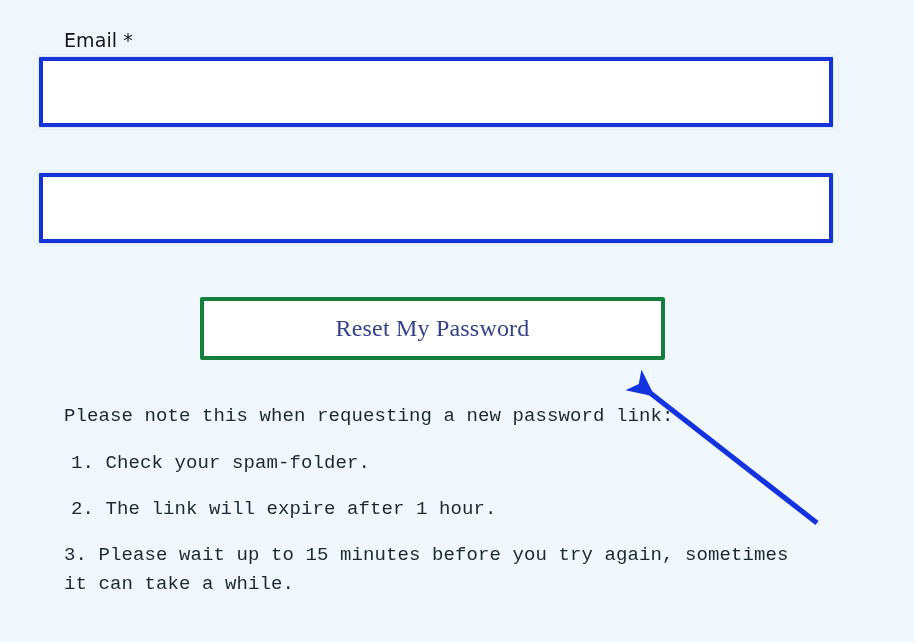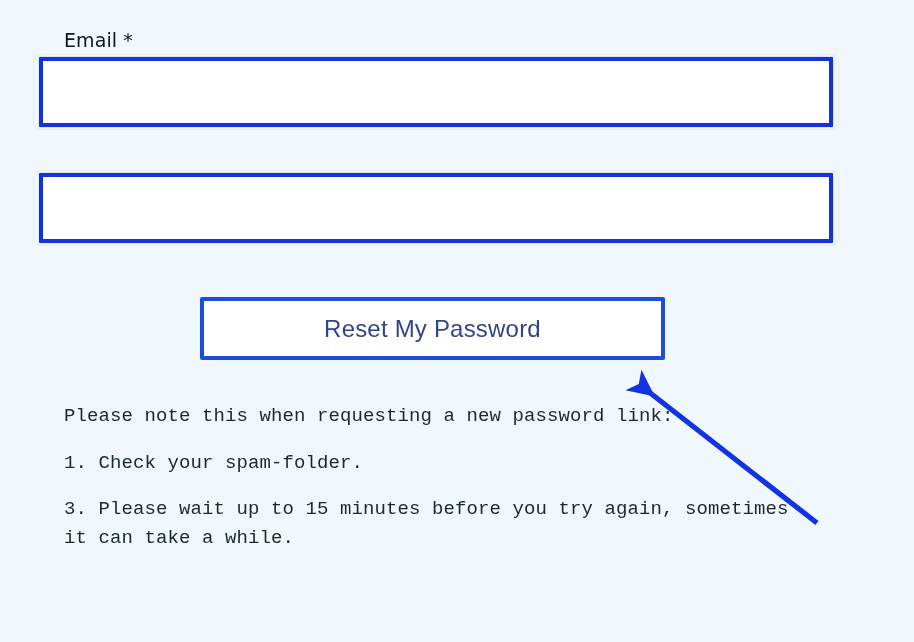--- a/index.html
+++ b/index.html
@@ -64,24 +64,24 @@
 
   
   .submit-button {
     position: absolute;
     left: 200px;
     top: 297px;
     width: 465px;
     height: 63px;
     box-sizing: border-box;
     background: #ffffff;
-    border: 4px solid #1d4ed8;
+    border: 4px solid #15803d;
     border-radius: 2px;
     color: #35428c;
-    font-family: Liberation Sans, sans-serif;
+    font-family: Liberation Serif, serif;
     font-size: 24px;
     letter-spacing: 0.2px;
     cursor: pointer;
     display: flex;
     align-items: center;
     justify-content: center;
     padding: 0;
   }
 
   
@@ -92,21 +92,21 @@
     width: 760px;
   }
   .note-line {
     font-size: 19px;
     line-height: 29px;
     color: #1a2833;
     letter-spacing: 0.1px;
     font-family: Liberation Mono, monospace;
   }
   .note-intro   { margin: 0 0 18px 0; }
-  .note-item    { margin: 0 0 17px 0; }
+  .note-item    { margin: 0 0 17px 7px; }
   .note-item-last { margin: 16px 15px 0 0; width: 735px; }
 
   
   .annotation-arrow {
     position: absolute;
     left: 0;
     top: 0;
     width: 914px;
     height: 642px;
     pointer-events: none;
@@ -122,20 +122,21 @@
   <input class="text-input" id="email-input" type="text" placeholder="" style="">
 
   <div class="input-ghost" id="username-ghost"></div>
   <input class="text-input" id="username-input" type="text" placeholder="" style="">
 
   <button class="submit-button">Reset My Password</button>
 
   <div class="notes">
     <p class="note-line note-intro">Please note this when requesting a new password link:</p>
     <p class="note-line note-item">1. Check your spam-folder.</p>
+    <p class="note-line note-item">2. The link will expire after 1 hour.</p>
     <p class="note-line note-item-last">3. Please wait up to 15 minutes before you try again, sometimes it can take a while.</p>
   </div>
 
   <svg class="annotation-arrow" viewBox="0 0 914 642">
     <defs>
       <marker id="arrowhead" markerWidth="5.2" markerHeight="5.2" refX="3.6" refY="2.6" orient="auto">
         <path d="M 5.2 0.1 L 0 2.6 L 5.2 5.1 L 3.9 2.6 Z" fill="#1433e0"></path>
       </marker>
     </defs>
     <line x1="817" y1="523" x2="640" y2="385" stroke="#1433e0" stroke-width="5.2" marker-end="url(#arrowhead)"></line>

